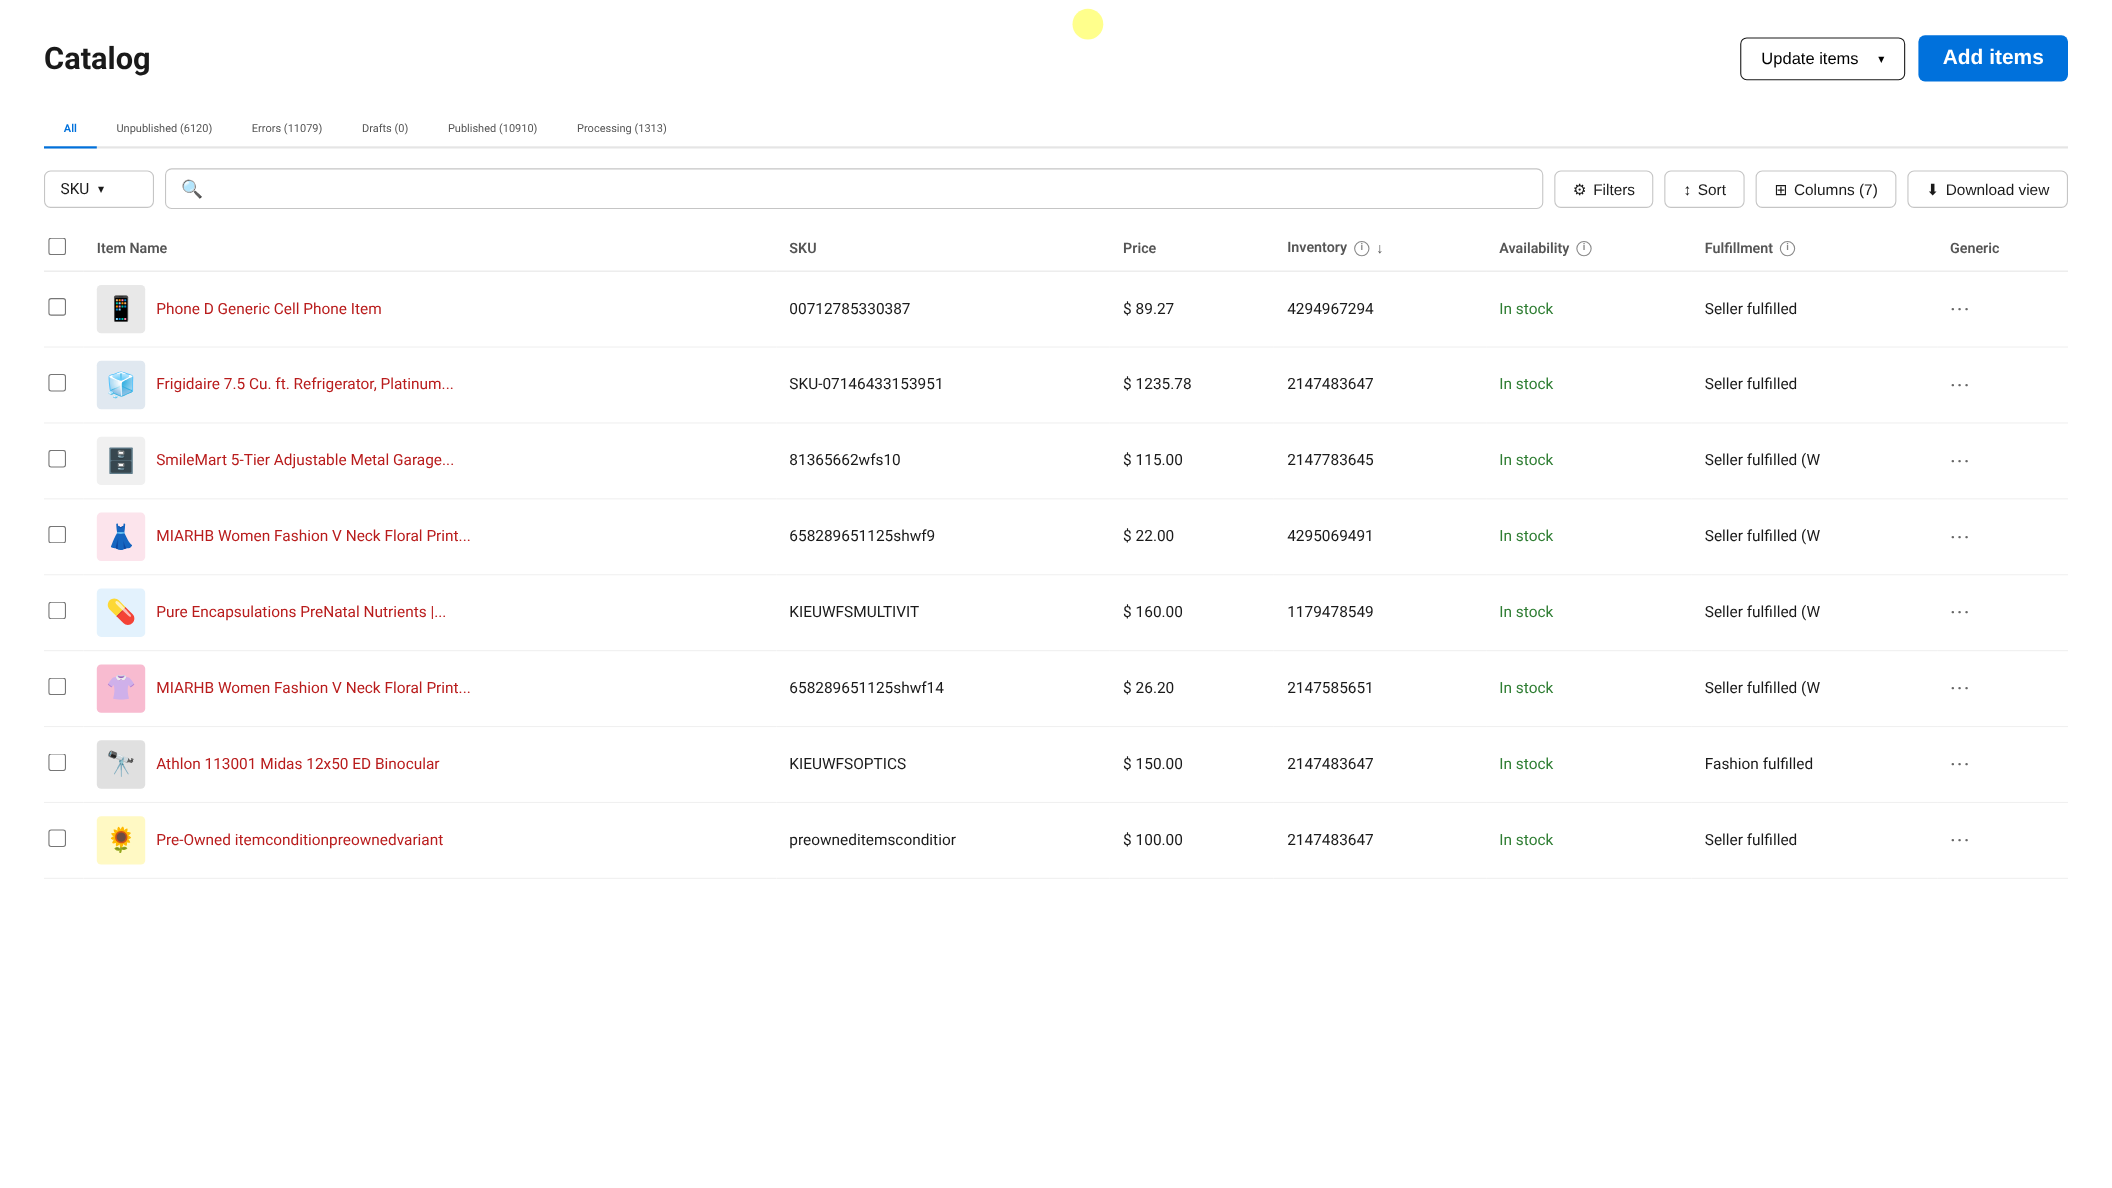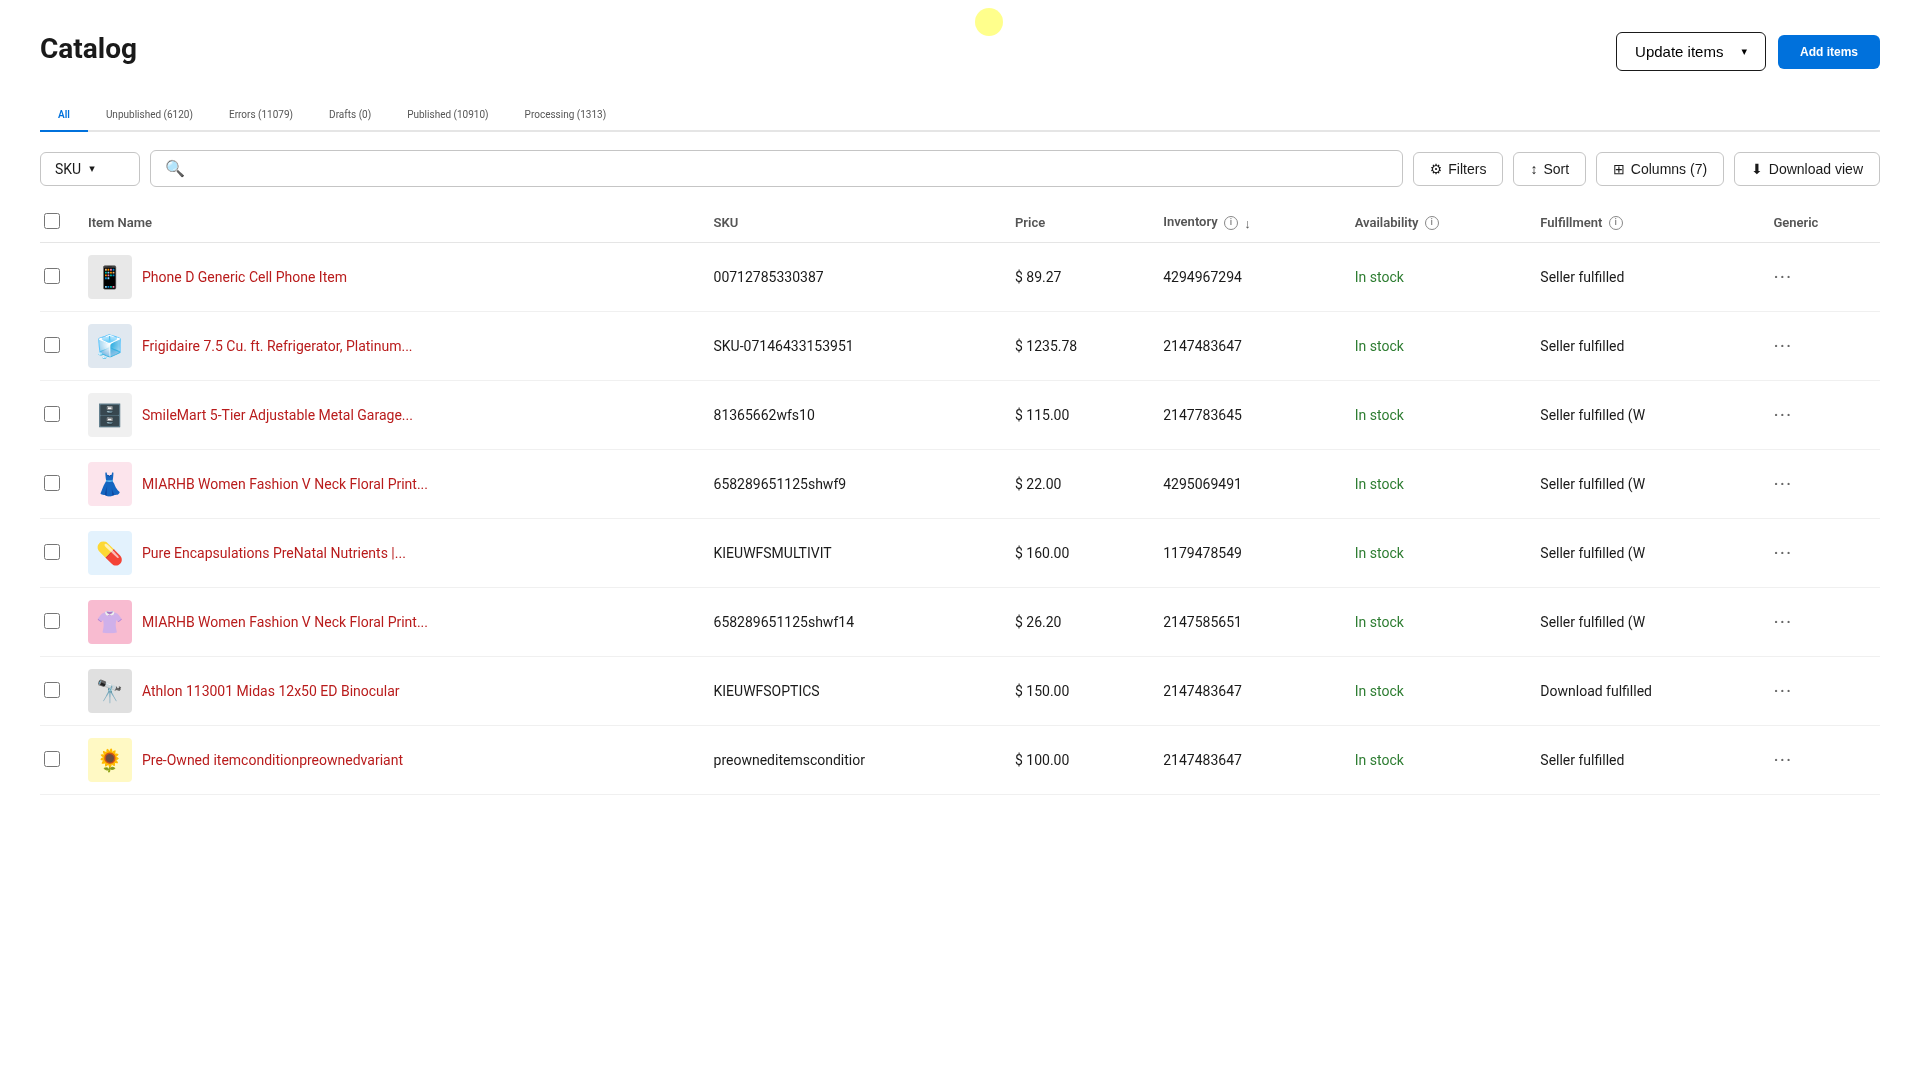--- a/index.html
+++ b/index.html
@@ -8,20 +8,21 @@
       background: #fff;
       color: #1a1a1a;
       font-size: 14px;
     }
     .page-container {
       padding: 32px 40px;
       max-width: 1920px;
     }
     .header-row {
       display: flex;
+      align-items: center;
       justify-content: space-between;
       margin-bottom: 28px;
     }
     .page-title {
       font-size: 28px;
       font-weight: 700;
       color: #1a1a1a;
     }
     .header-buttons {
       display: flex;
@@ -42,21 +43,21 @@
     }
     .btn-add-items {
       display: flex;
       align-items: center;
       gap: 6px;
       padding: 10px 22px;
       border: none;
       border-radius: 6px;
       background: #0071dc;
       color: #fff;
-      font-size: 12px;
+      font-size: 19px;
       font-weight: 600;
       cursor: pointer;
     }
     .tabs-row {
       display: flex;
       gap: 0;
       border-bottom: 2px solid #e5e5e5;
       margin-bottom: 18px;
     }
     .tab {
@@ -438,21 +439,21 @@
       <td>
         <div class="item-cell">
           <div class="item-img" style="background:#e0e0e0">🔭</div>
           <span class="item-name">Athlon 113001 Midas 12x50 ED Binocular</span>
         </div>
       </td>
       <td><span>KIEUWFSOPTICS</span></td>
       <td><span>$ 150.00</span></td>
       <td><span>2147483647</span></td>
       <td><span class="availability-badge">In stock</span></td>
-      <td><span>Download fulfilled</span></td>
+      <td><span>Fashion fulfilled</span></td>
       <td>
         <span class="actions-dots">···</span>
       </td>
     </tr>
         <tr>
       <td class="td-checkbox">
         <input type="checkbox" style="">
       </td>
       <td>
         <div class="item-cell">

